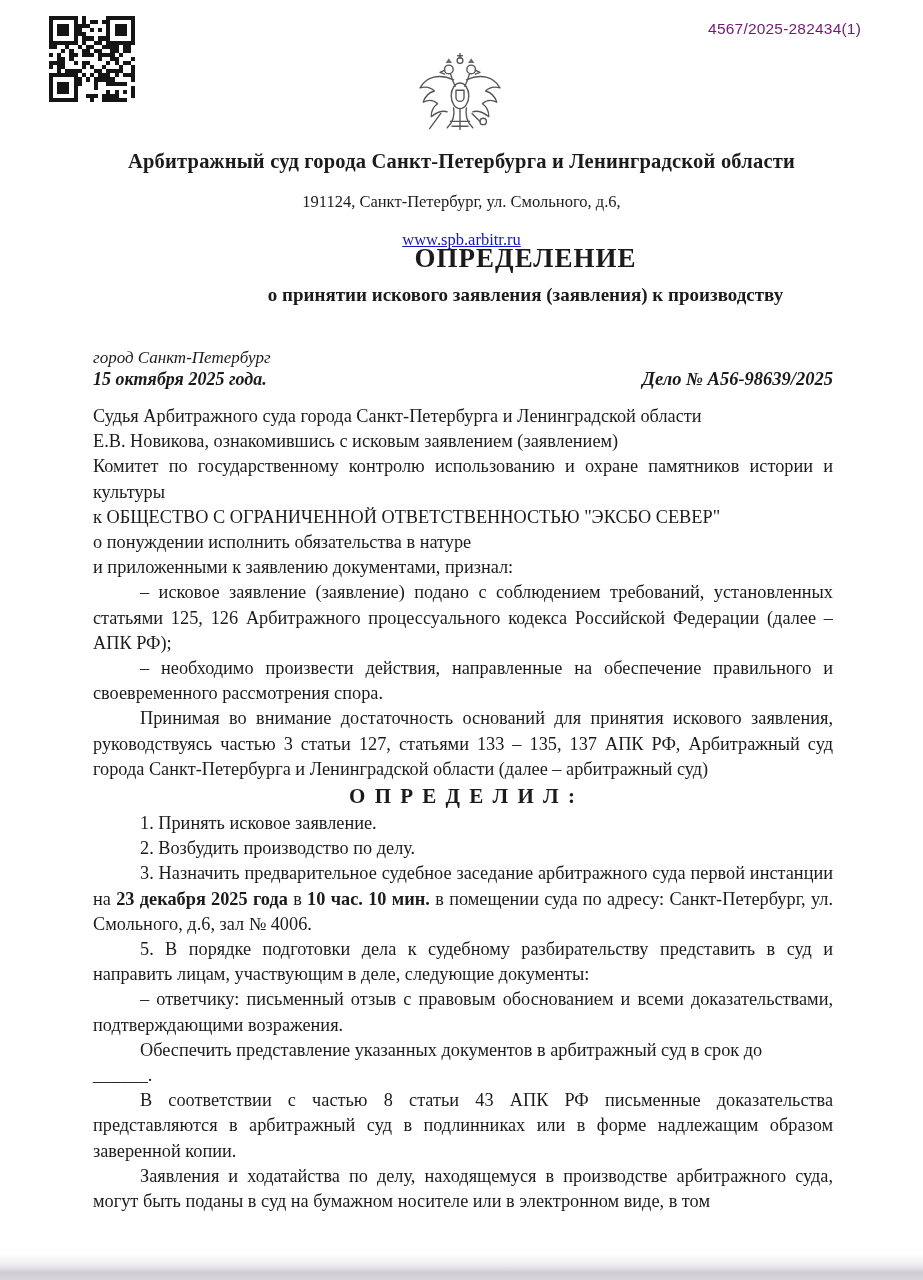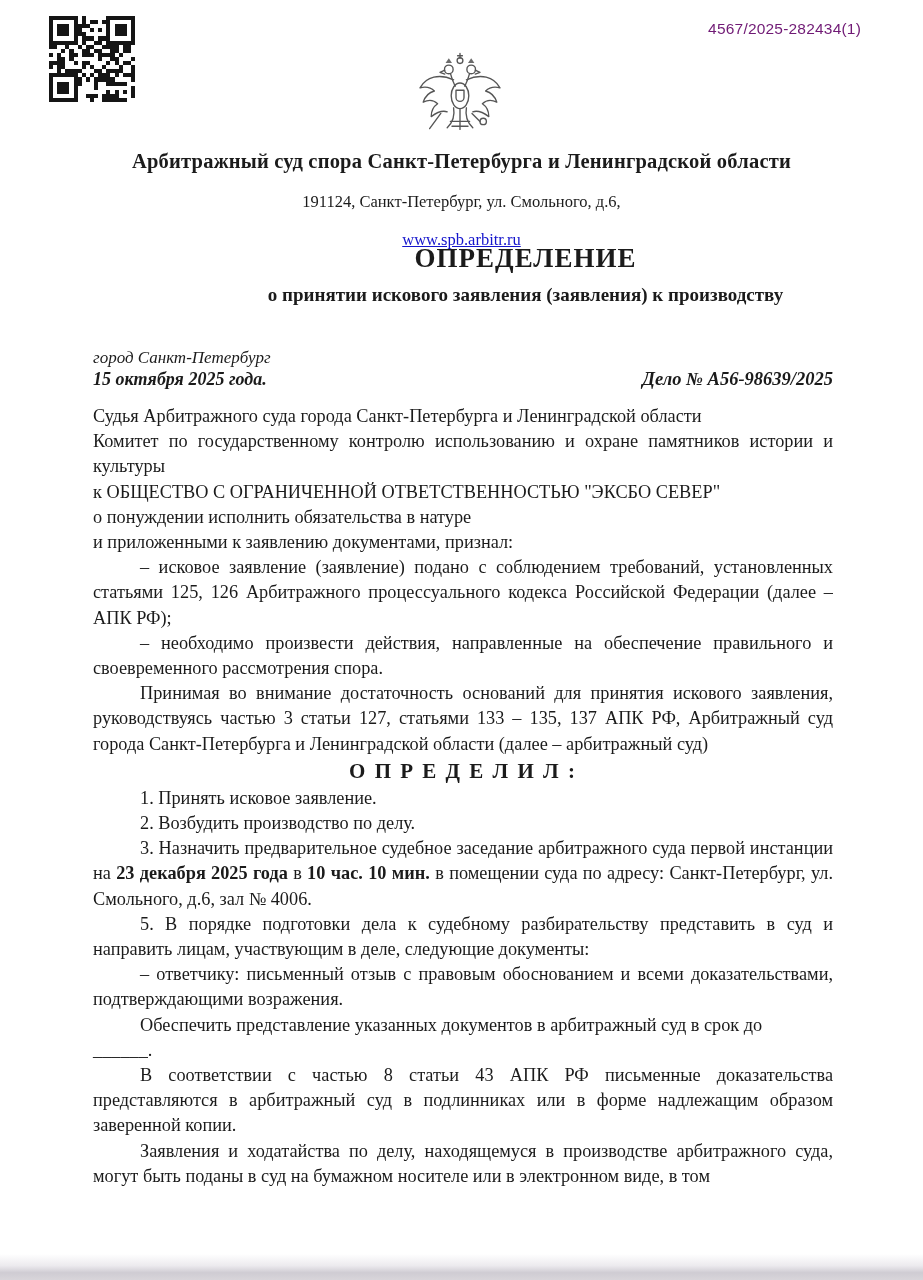--- a/index.html
+++ b/index.html
@@ -331,21 +331,21 @@
         <ellipse cx="60" cy="57" rx="11" ry="16"></ellipse>
         <path d="M55,50 h10 v9 a5,5 0 0 1 -10,0 z"></path>
         <path d="M52,72 C54,83 50,91 44,97 M60,74 L60,99 M68,72 C66,83 70,91 76,97 M48,89 h24 M50,95 h20"></path>
         <circle cx="89" cy="89" r="4"></circle>
         <path d="M85,89 l-10,-10 M36,79 l-11,15 M25,94 l-3,4"></path>
       </g>
     </svg>
   </div>
 
   <div class="court-header">
-    <div class="court-name">Арбитражный суд спора Санкт-Петербурга и Ленинградской области</div>
+    <div class="court-name">Арбитражный суд города Санкт-Петербурга и Ленинградской области</div>
     <div class="court-address">191124, Санкт-Петербург, ул. Смольного, д.6,</div>
     <div class="court-site">
       <a href="#">www.spb.arbitr.ru</a>
     </div>
   </div>
 
   <div class="title-block">
     <div class="title-main">ОПРЕДЕЛЕНИЕ</div>
     <div class="title-sub">о принятии искового заявления (заявления) к производству</div>
   </div>
@@ -353,20 +353,21 @@
   <div class="case-row">
     <div class="case-city">город  Санкт-Петербург</div>
     <div class="case-line2">
       <div class="case-date">15 октября 2025 года.</div>
       <div class="case-number">Дело № А56-98639/2025</div>
     </div>
   </div>
 
   <div class="content">
     <p>Судья Арбитражного суда города Санкт-Петербурга и Ленинградской области</p>
+    <p>Е.В. Новикова, ознакомившись с исковым заявлением (заявлением)</p>
     <p class="just">Комитет по государственному контролю использованию и охране памятников истории и культуры</p>
     <p>к ОБЩЕСТВО С ОГРАНИЧЕННОЙ ОТВЕТСТВЕННОСТЬЮ "ЭКСБО СЕВЕР"</p>
     <p>о понуждении исполнить обязательства в натуре</p>
     <p>и приложенными к заявлению документами, признал:</p>
 
     <p class="ind just">– исковое заявление (заявление) подано с соблюдением требований, установленных статьями 125, 126 Арбитражного процессуального кодекса Российской Федерации (далее – АПК РФ);</p>
     <p class="ind just">– необходимо произвести действия, направленные на обеспечение правильного и своевременного рассмотрения спора.</p>
     <p class="ind just">Принимая во внимание достаточность оснований для принятия искового заявления, руководствуясь частью 3 статьи 127, статьями 133 – 135, 137 АПК РФ, Арбитражный суд города Санкт-Петербурга и Ленинградской области (далее – арбитражный суд)</p>
 
     <p class="resolved-heading">О П Р Е Д Е Л И Л :</p>

